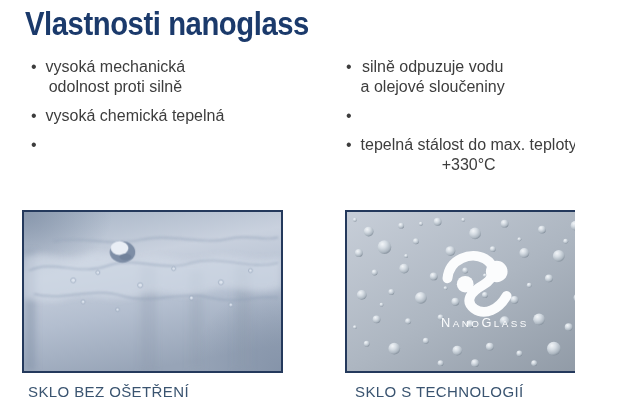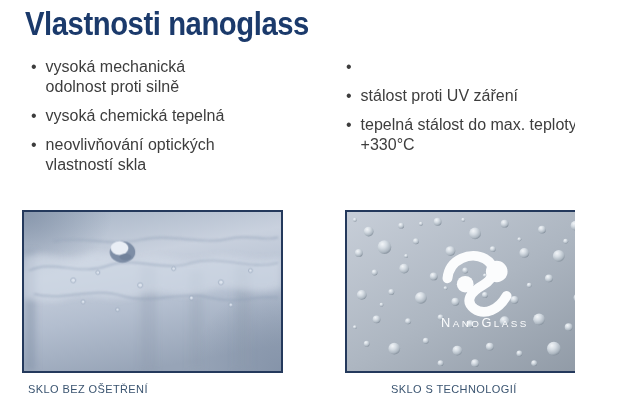--- a/index.html
+++ b/index.html
@@ -17,33 +17,33 @@
     position:absolute; top:57px; margin:0; padding:0; list-style:none;
     width:290px;
   }
   ul.bullets.left  { left:31px; }
   ul.bullets.right { left:346px; }
   ul.bullets li {
     display:flex; gap:9px; margin:0 0 9px 0;
     font-size:16px; line-height:20px; color:#3d3d3d;
   }
   ul.bullets .mk { flex:0 0 auto; color:#3d3d3d; }
-  ul.bullets .ln { display:block; }
+  ul.bullets .ln { display:block;text-align:center; }
   .figure {
     position:absolute; top:210px; border:2px solid #24395c; background:#a16207;
   }
   .figure.left  { left:22px;  width:257px; height:159px; }
   .figure.right { left:345px; width:263px; height:159px; }
   .figure svg { display:block; width:100%; height:100%; }
   .caption {
     position:absolute; top:383px; margin:0;
-    font-size:11px; letter-spacing:0.4px; color:#3a5470; white-space:nowrap;
+    font-size:15px; letter-spacing:0.4px; color:#3a5470; white-space:nowrap;
   }
   .caption.left  { left:28px; }
-  .caption.right { left:355px;margin-left:36px; }
+  .caption.right { left:355px; }
 </style>
 </head>
 <body>
 
 <div class="page">
 
   <h1 class="title">Vlastnosti nanoglass</h1>
 
   <ul class="bullets left">
     <li>
@@ -55,37 +55,33 @@
     </li>
     <li>
       <span class="mk">•</span>
       <span>
         <span class="ln">vysoká chemická tepelná</span>
         <span class="ln"></span>
       </span>
     </li>
     <li>
       <span class="mk">•</span>
-      <span>
-        <span class="ln">neovlivňování optických</span>
-        <span class="ln">vlastností skla</span>
-      </span>
     </li>
   </ul>
 
   <ul class="bullets right">
     <li>
       <span class="mk">•</span>
-    </li>
-    <li>
-      <span class="mk">•</span>
-      <span>
-        <span class="ln">stálost proti UV záření</span>
-        <span class="ln"></span>
-      </span>
+      <span>
+        <span class="ln">silně odpuzuje vodu</span>
+        <span class="ln">a olejové sloučeniny</span>
+      </span>
+    </li>
+    <li>
+      <span class="mk">•</span>
     </li>
     <li>
       <span class="mk">•</span>
       <span>
         <span class="ln">tepelná stálost do max. teploty</span>
         <span class="ln">+330°C</span>
       </span>
     </li>
   </ul>
 

